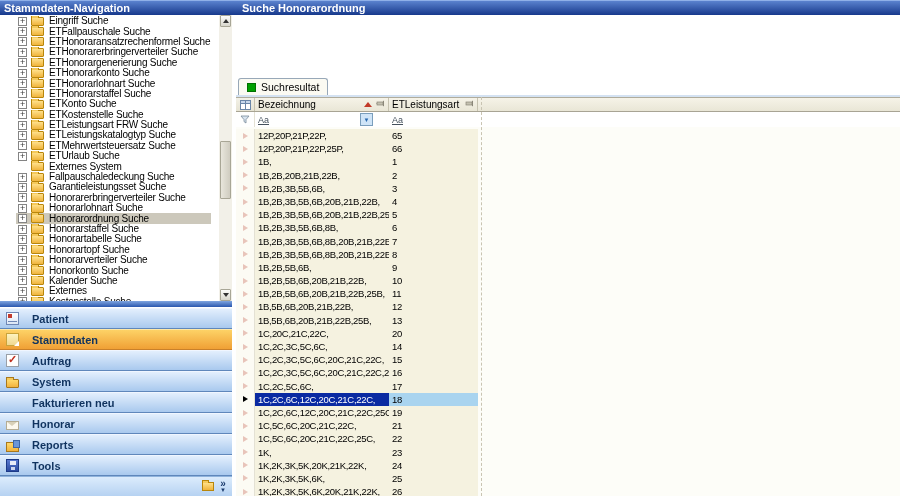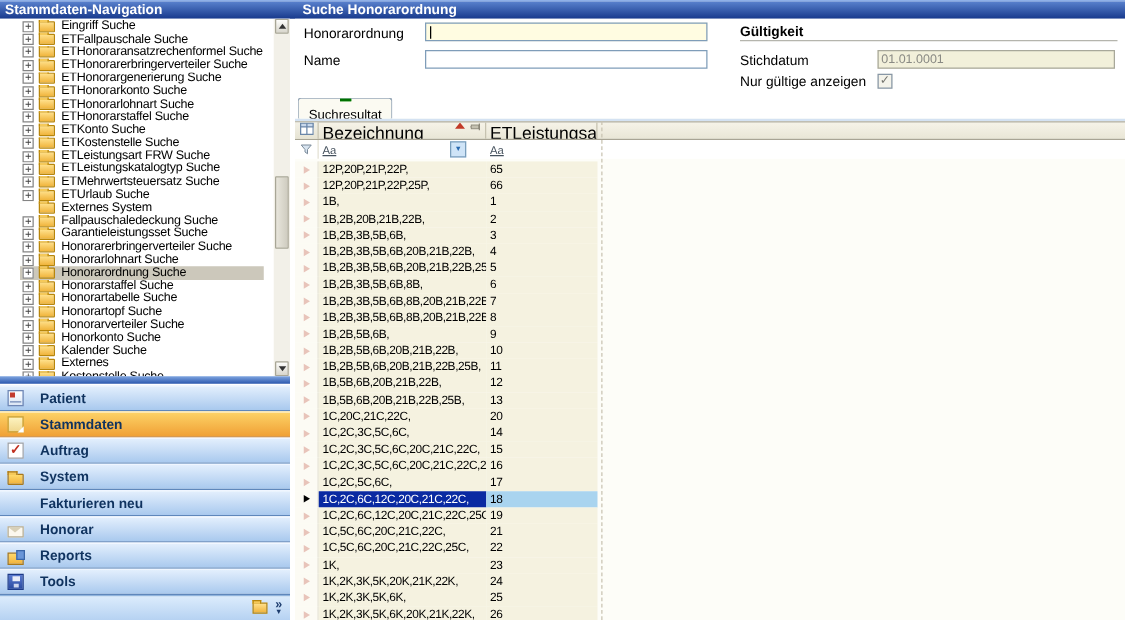--- a/index.html
+++ b/index.html
@@ -105,28 +105,28 @@
   .inp2 { left:104px; top:25px; width:226px; }
   .inp3 { left:466px; top:25px; width:190px; background:#f2f0da; border-color:#a8a89a; color:#8a8a84; }
   .caret { display:inline-block; width:1px; height:10px; background:#000; margin-left:1px; }
   .checkbox { position:absolute; left:466px; top:44px; width:12px; height:12px;
               border:1px solid #8897a6; background:#f4f3ea; color:#74746e; font-size:10px;
               line-height:10px; text-align:center; }
 
   .tab-strip { position:absolute; left:0; top:77px; width:664px; height:18px; background:#fff; }
   .tab { position:absolute; left:2px; bottom:0; height:17px; background:#fbfaf2;
          border:1px solid #98a8b8; border-bottom:none; border-radius:3px 3px 0 0;
-         display:flex; align-items:center; gap:5px; padding:0 8px; font-size:10.5px; color:#000;flex-direction:column; }
+         display:flex; align-items:center; gap:5px; padding:0 8px; font-size:10.5px; color:#000; }
   .tab-green { width:9px; height:9px; background:#00a000; border:1px solid #007000; }
 
   .grid { position:absolute; left:0; top:95px; width:664px; bottom:0;
           background:#fdfdf8; border-top:2px solid #d4e2f2; }
   .grid-header { display:flex; height:15px; border-top:1px solid #b0ac9c; border-bottom:1px solid #a8a494;
                  background:linear-gradient(#f6f3e8,#e9e6d6); }
-  .gh-cell { display:flex; align-items:flex-start; font-size:14px; color:#000; padding:0 3px;
+  .gh-cell { display:flex; align-items:center; font-size:10px; color:#000; padding:0 3px;
              border-right:1px solid #c6c2b0; overflow:hidden; white-space:nowrap; }
   .gh-gutter { width:19px; flex:none; justify-content:center; background:linear-gradient(#f3f1e7,#e6e3d3); }
   .gh-bez { width:134px; flex:none; }
   .gh-idf { width:89px; flex:none; }
   .gh-rest { flex:1; border-right:none; }
   .spacer { flex:1; }
   .sort-asc { width:0; height:0; border-left:4px solid transparent; border-right:4px solid transparent;
               border-bottom:5px solid #c23a28; margin-right:4px; }
   .pin { flex:none; display:flex; }
 
@@ -358,41 +358,20 @@
       <span class="overflow-chevron">
           <span class="c1">»</span>
           <span class="c2">▼</span>
         </span>
     </div>
   </div>
 
   <div class="right-panel">
     <div class="panel-header">Suche Honorarordnung</div>
 
-    <div class="form-area">
-      <span class="lbl l1">Honorarordnung</span>
-      <div class="input inp1">
-          <span class="caret"></span>
-          <span></span>
-        </div>
-
-      <span class="lbl l2">Name</span>
-      <div class="input inp2">
-          <span></span>
-        </div>
-
-      <span class="lbl g1 bold">Gültigkeit</span>
-      <div class="group-line"></div>
-
-      <span class="lbl g2">Stichdatum</span>
-      <div class="input inp3">01.01.0001</div>
-
-      <span class="lbl g3">Nur gültige anzeigen</span>
-      <div class="checkbox" id="cb-gueltige">✓</div>
-    </div>
 
     <div class="tab-strip">
       <div class="tab">
         <span class="tab-green"></span>
         <span>Suchresultat</span>
       </div>
     </div>
 
     <div class="grid">
       <div class="grid-header">

